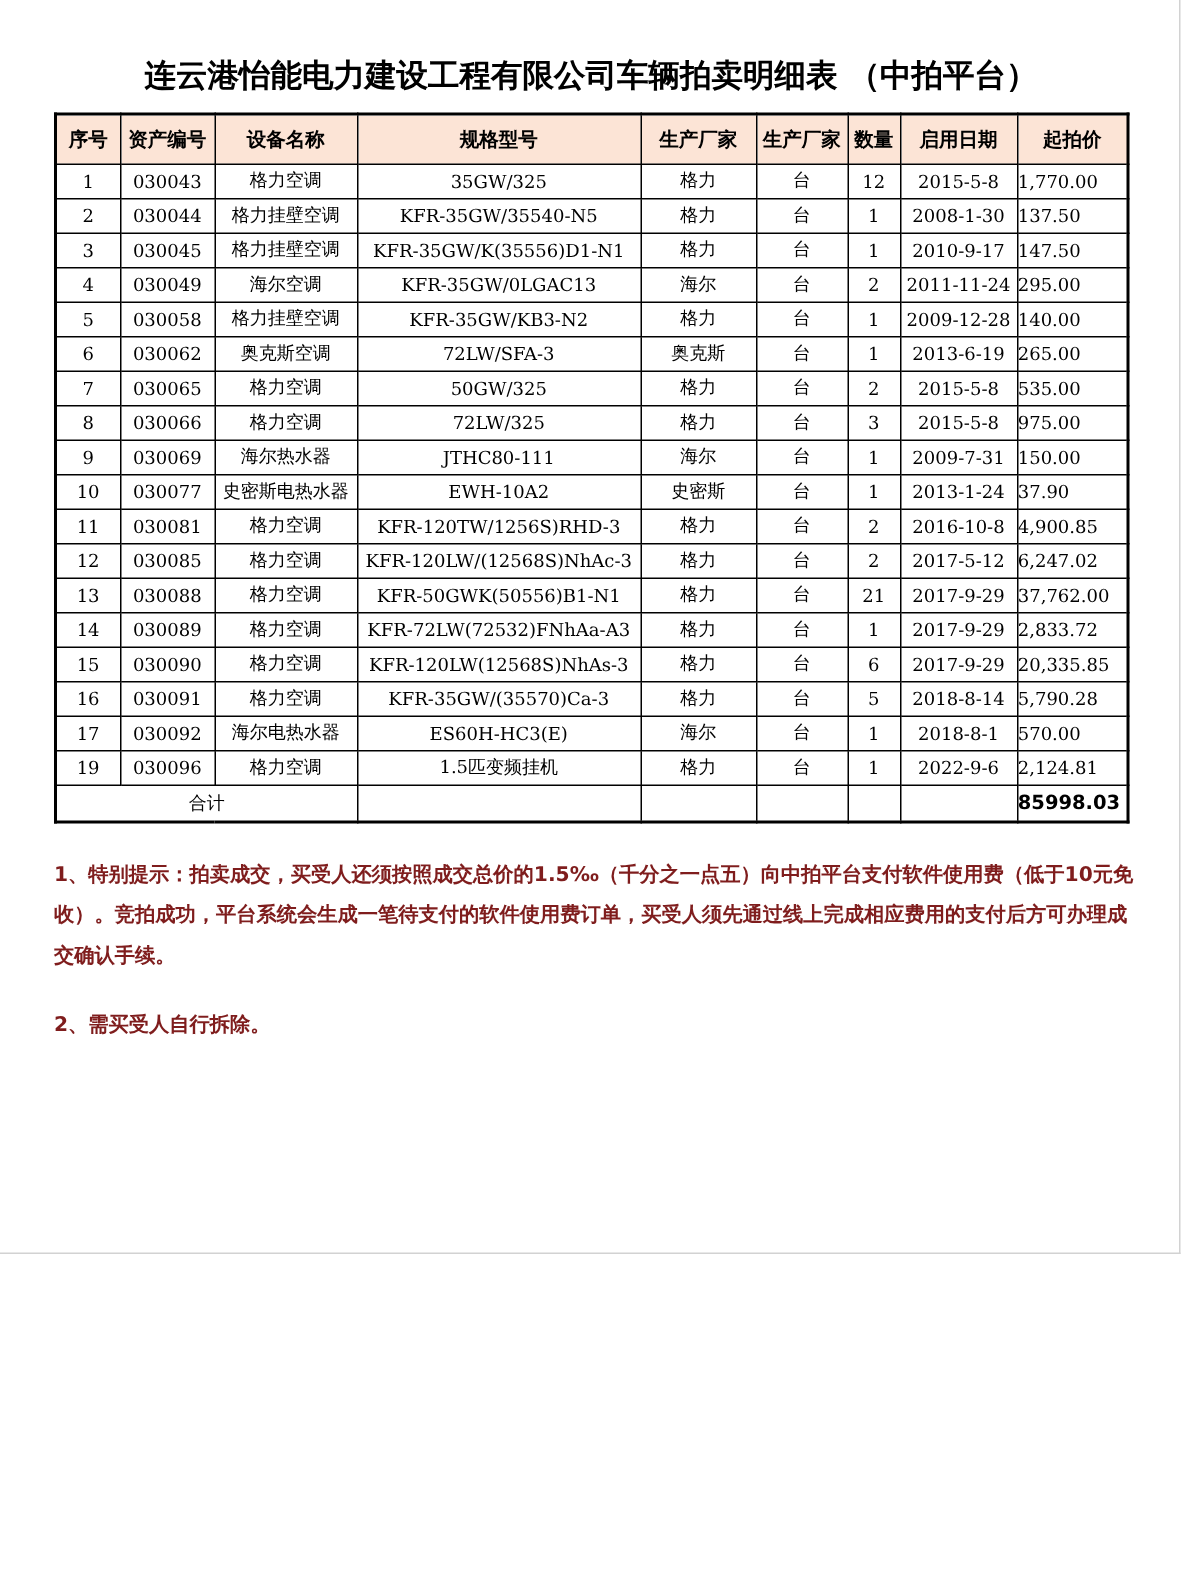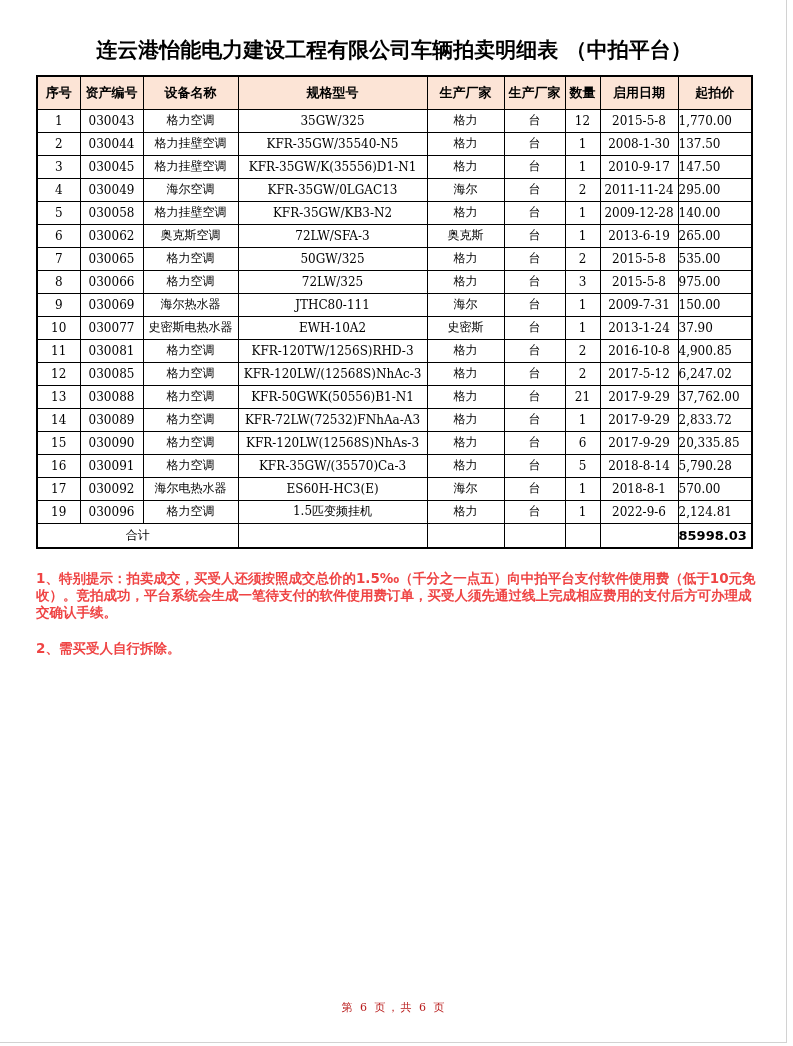--- a/index.html
+++ b/index.html
@@ -3,21 +3,21 @@
 <meta charset="utf-8">
 <style>
   * { margin: 0; padding: 0; box-sizing: border-box; }
   html, body {
     width: 793px; height: 1046px;
     background: #ffffff;
     font-family: "DejaVu Sans", "Liberation Sans", sans-serif;
   }
   .page {
     position: relative;
-    width: 787px; height: 1043px;
+    width: 787px; height: 836px;
     background: #ffffff;
     border-right: 1px solid #d2d2d2;
     border-bottom: 1px solid #d2d2d2;
     overflow: hidden;
   }
   .doc-title {
     position: absolute;
     top: 36px; left: 36px; width: 716px;
     text-align: center;
     font-size: 21px;
@@ -71,24 +71,24 @@
   col.c-name   { width: 95px;  }
   col.c-model  { width: 189px; }
   col.c-maker  { width: 77px;  }
   col.c-unit   { width: 61px;  }
   col.c-qty    { width: 35px;  }
   col.c-date   { width: 78px;  }
   col.c-price  { width: 74px;  }
   .notes {
     position: absolute;
     top: 570px; left: 36px; width: 722px;
-    color: #ef4444;
+    color: #7f1d1d;
     font-weight: bold;
     font-size: 13.5px;
-    line-height: 17px;
+    line-height: 27px;
     font-family: "DejaVu Sans", "Liberation Sans", sans-serif;
   }
   .notes p { margin-bottom: 19px; }
   .page-footer {
     position: absolute;
     top: 1000px; left: 36px; width: 716px;
     text-align: center;
     font-size: 11px;
     color: #b91c1c;
     letter-spacing: 2px;

